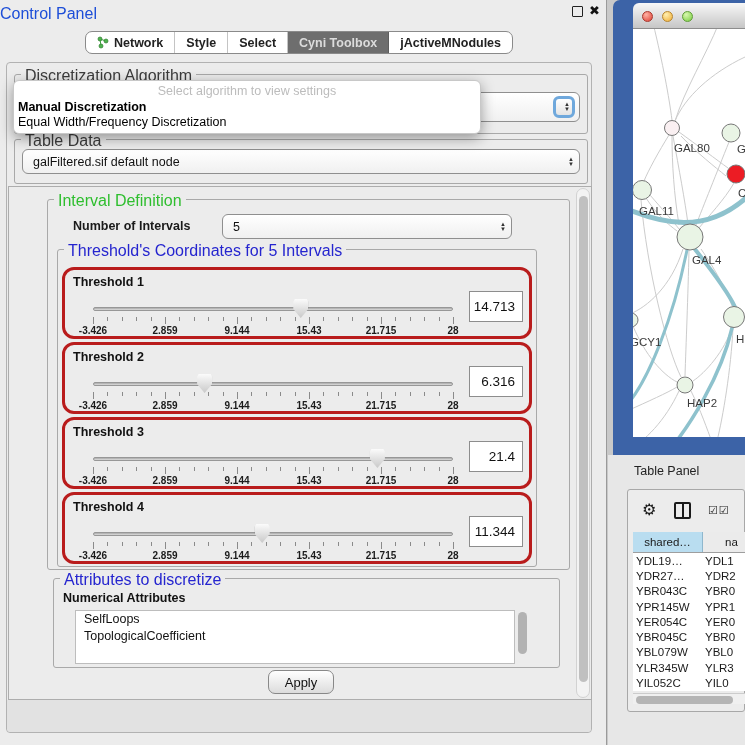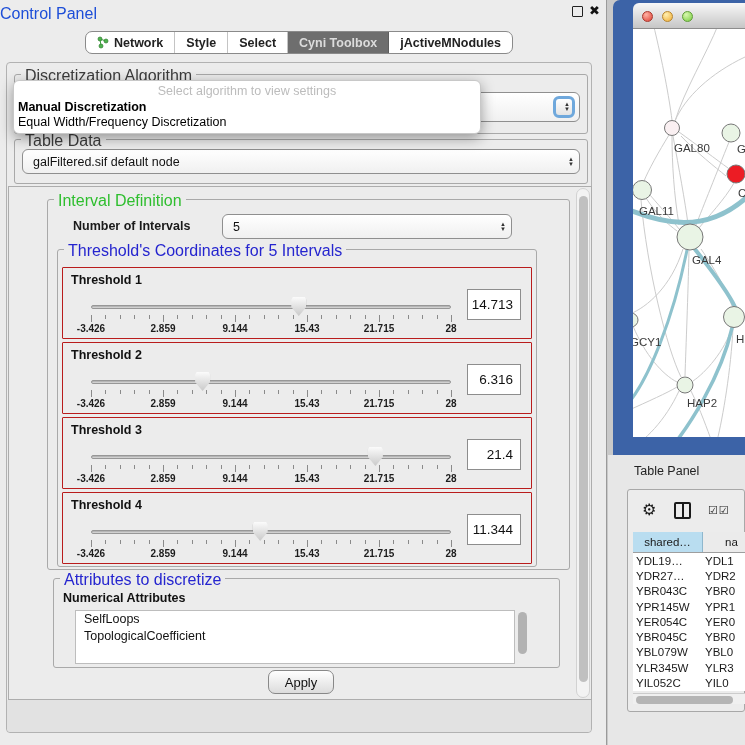--- a/index.html
+++ b/index.html
@@ -41,21 +41,21 @@
   .popup-opt2{position:absolute;left:4px;top:34px;font-size:12.5px;color:#000;}
   
   .algo-combo{left:20px;top:92px;width:560px;height:30px;z-index:10;}
   .algo-step{position:absolute;right:4px;top:3px;width:22px;height:22px;border:3px solid #6fa8dc;border-radius:6px;background:linear-gradient(#fff,#e4e4e4);}
   .algo-step .spinner{right:2px;}
   
   .scrollpane{position:absolute;left:8px;top:186px;width:584px;height:514px;border:1px solid #adadad;background:#ececec;}
   .vscroll-track{position:absolute;left:576px;top:188px;width:14px;height:510px;background:#f3f3f3;border:1px solid #d2d2d2;border-radius:7px;z-index:5;}
   .vscroll-thumb{position:absolute;left:1.5px;top:7px;width:9px;height:486px;background:#c0c0c0;border-radius:5px;}
   
-  .tbox{position:absolute;left:62px;width:470px;height:72px;border:1px solid #b91c1c;border-radius:1px;background:#ececec;}
+  .tbox{position:absolute;left:62px;width:470px;height:72px;border:3px solid #b91c1c;border-radius:12px;background:#ececec;}
   .t-label{position:absolute;left:8px;top:5px;font-size:12.5px;font-weight:bold;color:#111;}
   .t-track{position:absolute;left:28px;top:37px;width:360px;height:4px;background:linear-gradient(#a8a8a8,#dedede);border:1px solid #979797;border-radius:3px;}
   .t-thumb{position:absolute;top:29px;width:15px;height:19px;background:linear-gradient(#fbfbfb,#c9c9c9);clip-path:polygon(10% 0,90% 0,100% 14%,100% 52%,50% 100%,0 52%,0 14%);filter:drop-shadow(0 0 1px #777);}
   .tick{position:absolute;top:47px;width:1px;height:4px;background:#8a8a8a;}
   .tick.major{height:7px;}
   .ticklabel{position:absolute;top:55px;transform:translateX(-50%);font-size:10px;font-weight:bold;color:#1c1c1c;white-space:nowrap;}
   .t-value{position:absolute;left:404px;top:21px;width:54px;height:31px;background:#fff;border:1.5px solid #8d8d8d;font-size:13.5px;color:#111;display:flex;align-items:center;justify-content:flex-end;padding-right:7px;}
   
   .attr-header{position:absolute;left:63px;top:591px;font-size:12.5px;font-weight:bold;color:#111;z-index:2;}
   .attr-list{position:absolute;left:75px;top:610px;width:440px;height:54px;background:#fff;border:1px solid #bdbdbd;overflow:hidden;z-index:2;}

